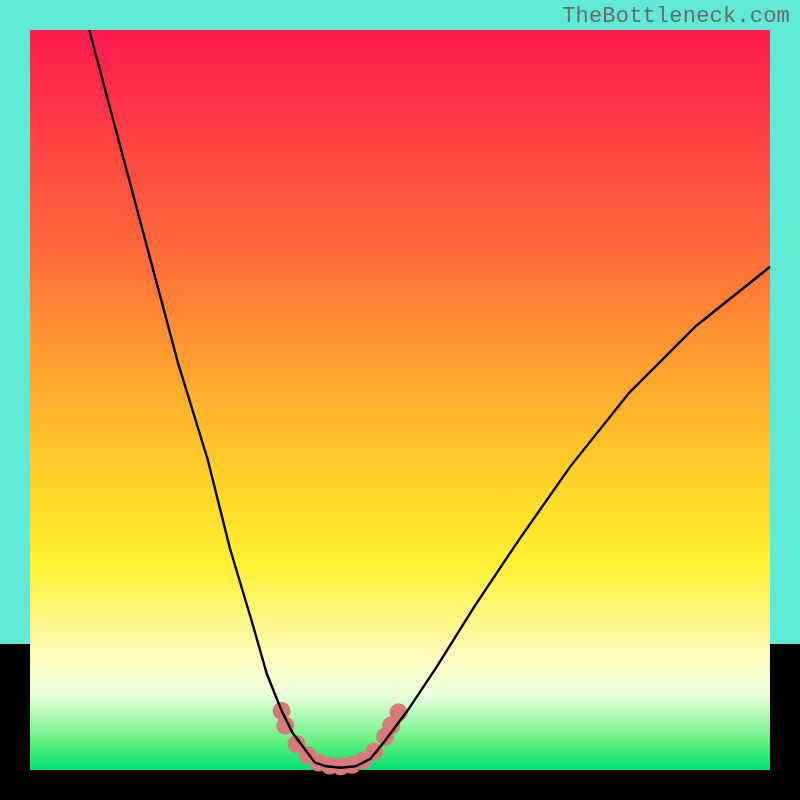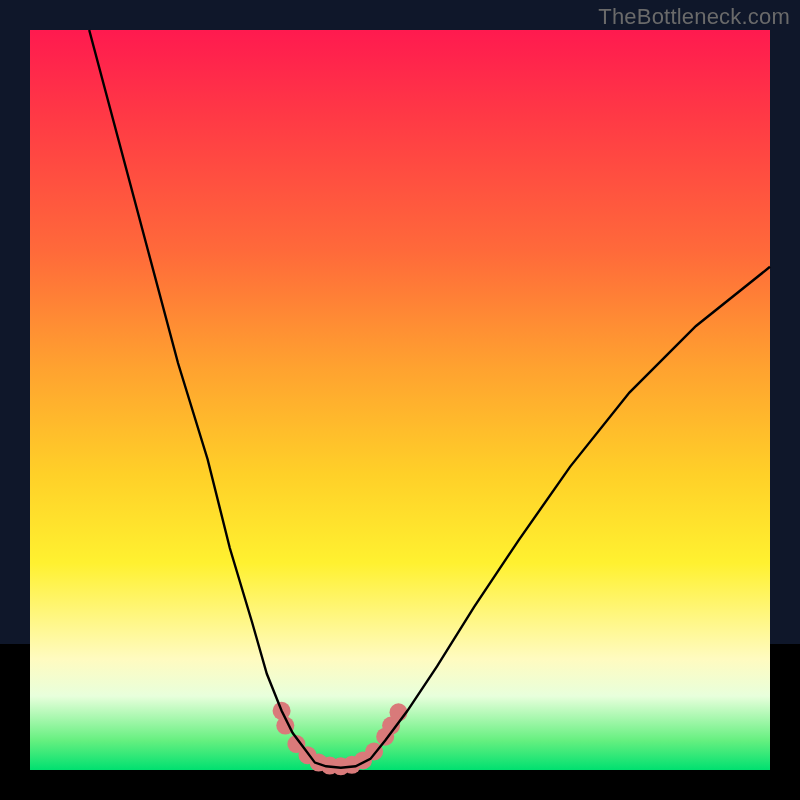--- a/index.html
+++ b/index.html
@@ -8,21 +8,22 @@
     width: 800px;
     height: 800px;
     background: #000;
     overflow: hidden;
     font-family: Arial, Helvetica, sans-serif;
   }
   .frame {
     position: relative;
     width: 800px;
     height: 644px;
-    background: #0f172a;
+    background: #5eead4;
+    font-family: Liberation Mono, monospace;
   }
   .plot-area {
     position: absolute;
     left: 30px;
     top: 30px;
     width: 740px;
     height: 740px;
     
     background: linear-gradient(
       to bottom,

